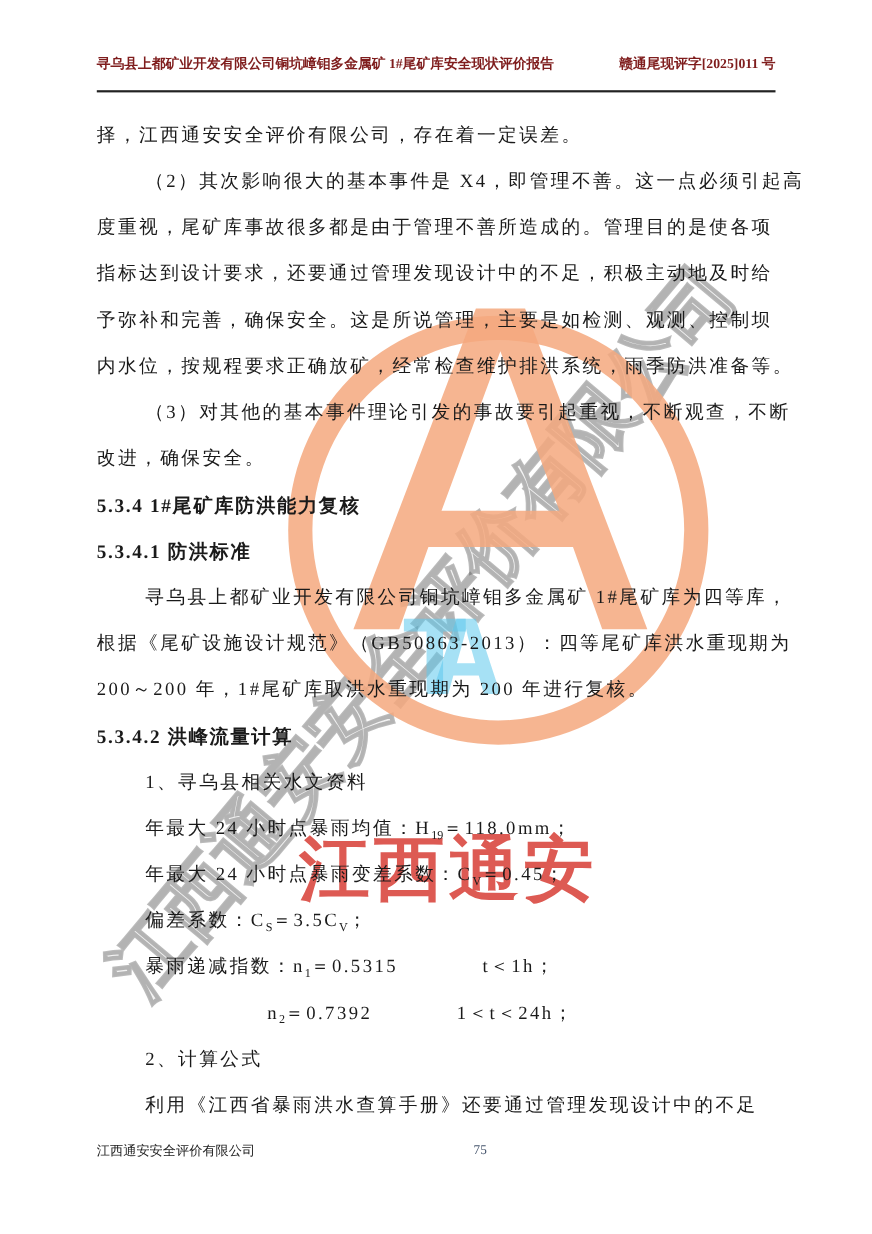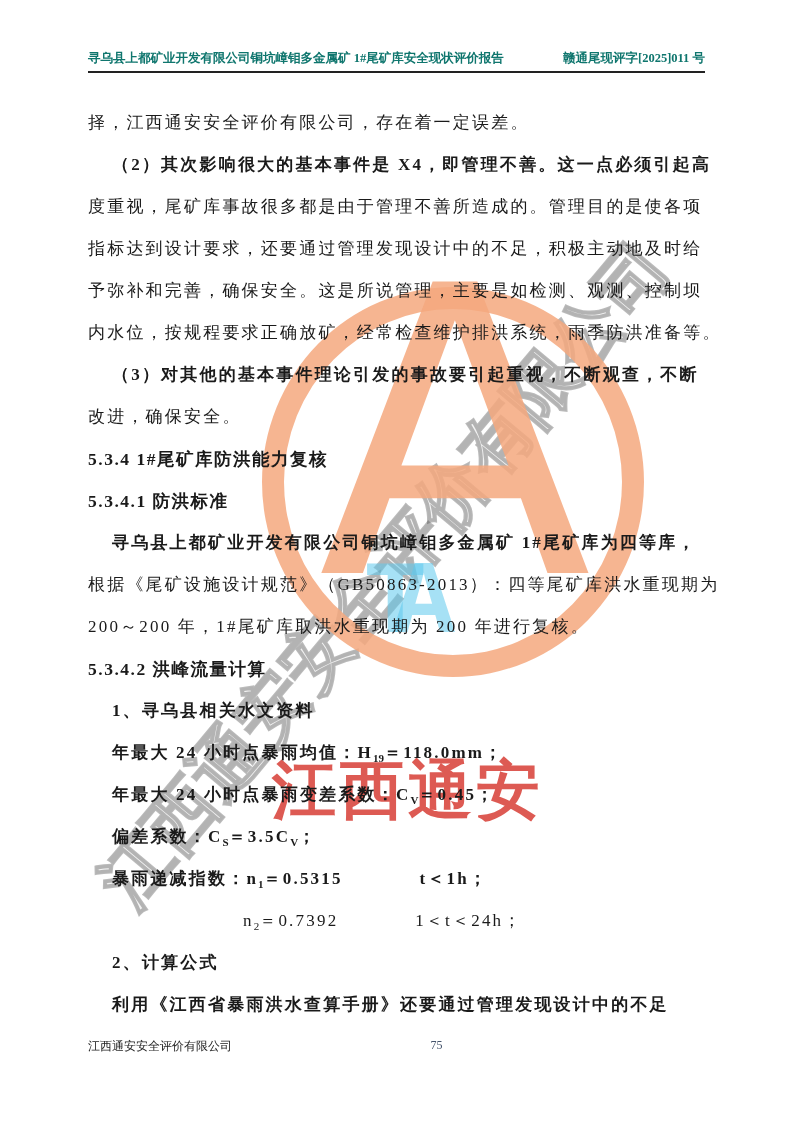--- a/index.html
+++ b/index.html
@@ -50,44 +50,44 @@
     font-weight:bold;
     letter-spacing:4px;
     color:rgba(211,44,35,0.78);
     margin-top:45px;
   }
   
   .header{
     position:absolute;z-index:2;
     left:88px;top:50px;width:617px;
     display:flex;justify-content:space-between;align-items:flex-end;
-    font-size:12.5px;font-weight:600;color:#0f766e;
+    font-size:12.5px;font-weight:600;color:#7f1d1d;
     border-bottom:2px solid #222;
-    padding-bottom:4px;
+    padding-bottom:15px;
   }
   .footer{
     position:absolute;z-index:2;
     left:0;top:1038px;width:793px;height:20px;
     font-size:12px;color:#222;
   }
   .footer .company{position:absolute;left:88px;top:0;}
   .footer .pageno{position:absolute;left:0;width:100%;text-align:center;top:0;color:#44536b;margin-left:40px;}
   
   .content{
     position:absolute;z-index:2;
     left:88px;top:102px;width:625px;
   }
   .line{
     height:42px;line-height:42px;
     font-size:17px;
     letter-spacing:2.2px;
     white-space:nowrap;
   }
   .line sub{font-size:11px;letter-spacing:0;}
-  .line.indent{margin-left:24px;font-weight:bold;}
+  .line.indent{margin-left:44px;}
   .line.indent2{margin-left:155px;}
   .line.heading{font-weight:bold;font-size:17.5px;letter-spacing:1.5px;}
 </style>
 </head>
 <body>
 
 <div class="page">
 
   <div class="wm-layer">
     <div class="wm-diagonal">江西通安安全评价有限公司</div>

